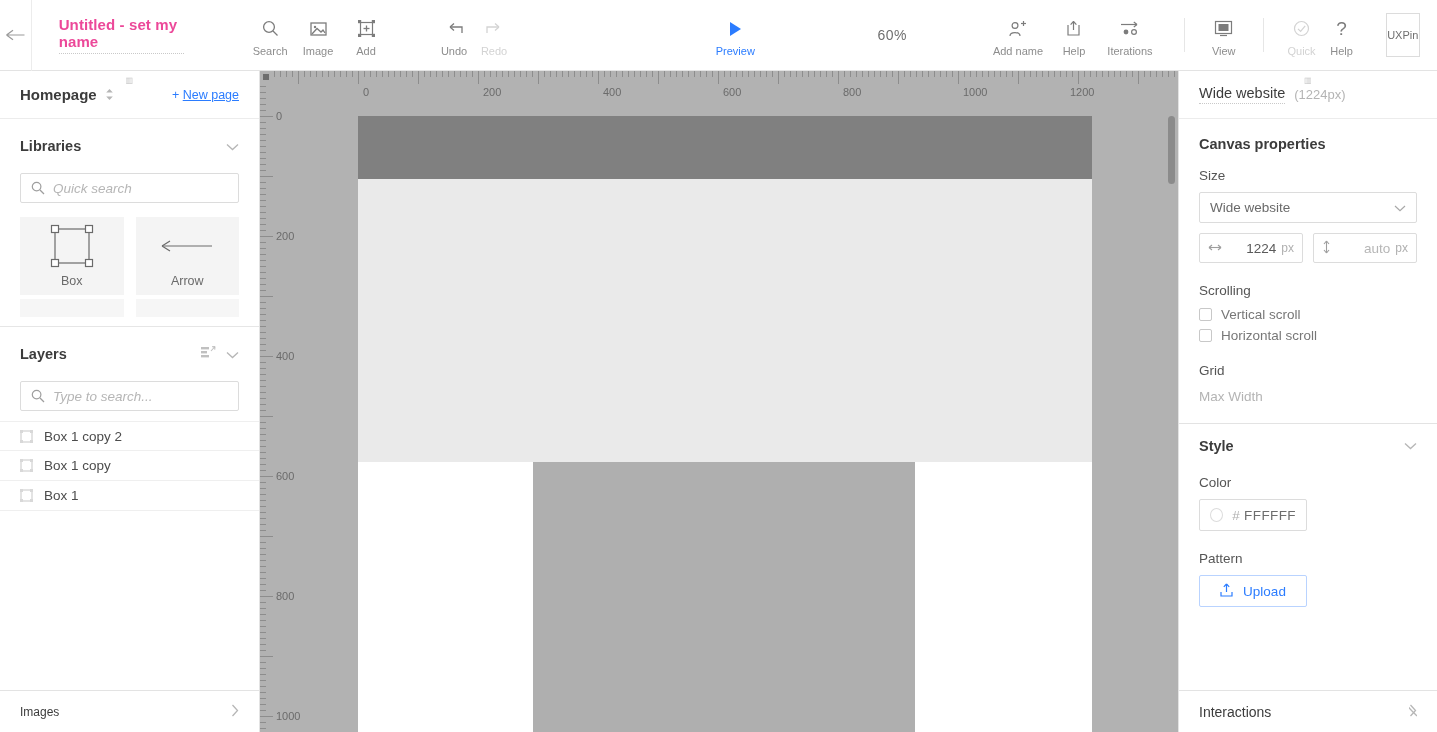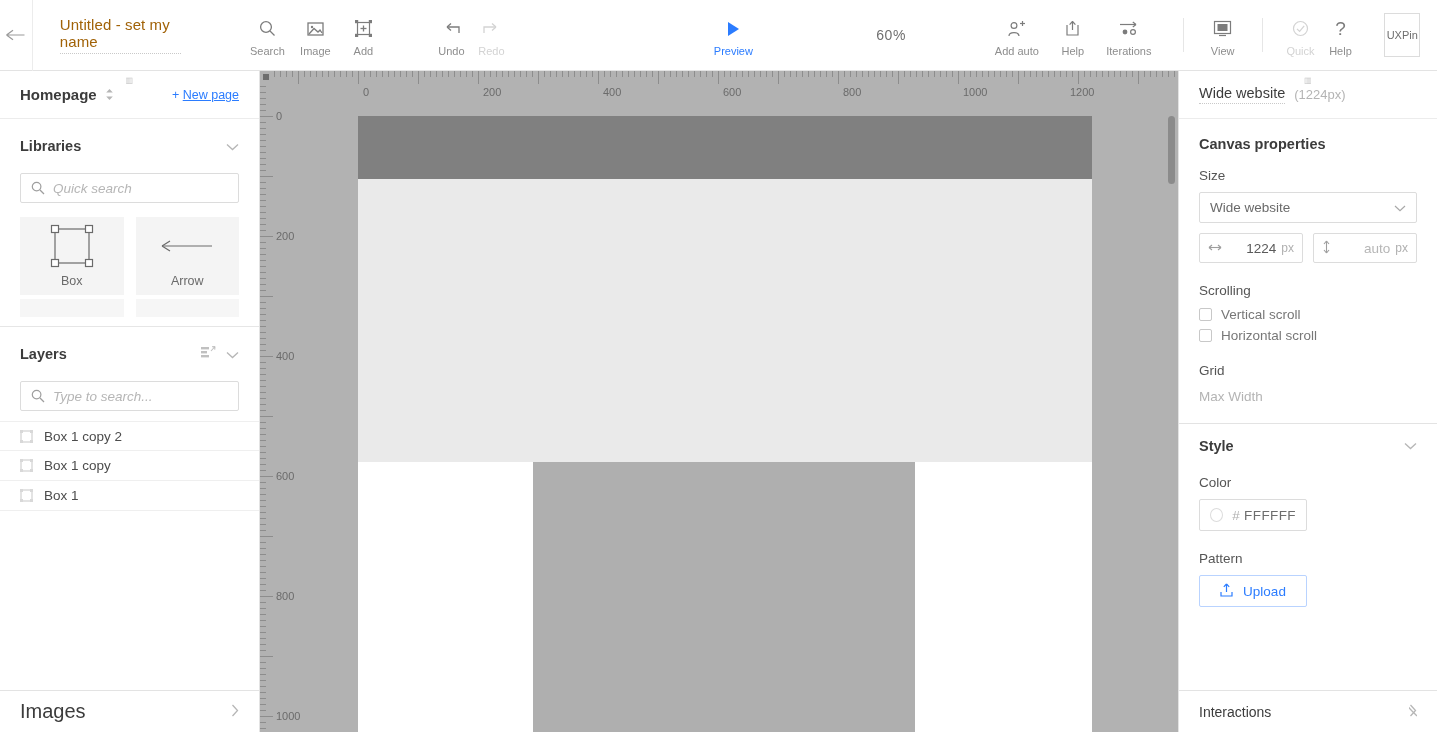--- a/index.html
+++ b/index.html
@@ -21,24 +21,25 @@
     display: flex; align-items: center;
   }
   .tb-back {
     width: 40px; height: 71px;
     display: flex; align-items: center; justify-content: center;
     color: #9a9a9a; font-size: 17px; cursor: pointer;
   }
   .tb-sep-v { width: 1px; height: 71px; background: #ececec; }
   .doc-title {
     margin-left: 27px;
-    font-size: 15px; color: #a16207;
+    font-size: 15px; color: #ec4899;
     border-bottom: 1px dotted #c9c9c9;
     padding-bottom: 3px; cursor: text;
     letter-spacing: .1px;
+    font-weight: bold;
   }
   .tb-group { display: flex; align-items: flex-end; }
   .tb-item {
     width: 40px; min-width: 40px;
     display: flex; flex-direction: column; align-items: center;
     cursor: pointer; color: #8d8d8d;
     padding-top: 4px;
   }
   .tb-item .ti-icon {
     height: 22px; display: flex; align-items: center; justify-content: center;
@@ -116,21 +117,21 @@
   .layer-row {
     height: 30px; display: flex; align-items: center;
     padding: 0 20px; border-bottom: 1px solid #efefef;
     cursor: pointer; font-size: 13.5px; color: #4c4c4c;
   }
   .layer-row .lr-icon { margin-right: 11px; display: flex; }
 
   .panel-footer {
     height: 42px; border-top: 1px solid #e3e3e3;
     display: flex; align-items: center; padding: 0 20px;
-    font-size: 20px; color: #3c3c3c; cursor: pointer; flex: none;
+    font-size: 12px; color: #3c3c3c; cursor: pointer; flex: none;
     background: #fff;
   }
   .panel-footer .pf-chev { margin-left: auto; color: #b6b6b6; font-size: 13px;}
 
   
   .canvas-area {
     position: absolute; top: 71px; left: 260px;
     width: 918px; height: 661px;
     background: #b2b2b2; overflow: hidden;
   }
@@ -322,21 +323,21 @@
   <div class="tb-group" style="margin-left:83px;">
     <div class="tb-item wide">
       <div class="ti-icon">
         <svg width="19" height="17" viewBox="0 0 19 17">
           <circle cx="7" cy="5.5" r="2.9" stroke="#7c7c7c" stroke-width="1.2" fill="none"></circle>
           <path d="M2 16 C2 11.5 12 11.5 12 16" stroke="#7c7c7c" stroke-width="1.2" fill="none"></path>
           <line x1="15.5" y1="1" x2="15.5" y2="6" stroke="#7c7c7c" stroke-width="1.2"></line>
           <line x1="13" y1="3.5" x2="18" y2="3.5" stroke="#7c7c7c" stroke-width="1.2"></line>
         </svg>
       </div>
-      <div class="ti-label">Add auto</div>
+      <div class="ti-label">Add name</div>
     </div>
     <div class="tb-item wide">
       <div class="ti-icon">
         <svg width="15" height="17" viewBox="0 0 15 17">
           <path d="M2 5 L2 15 L13 15 L13 5" stroke="#7c7c7c" stroke-width="1.2" fill="none"></path>
           <line x1="7.5" y1="1.5" x2="7.5" y2="10" stroke="#7c7c7c" stroke-width="1.2"></line>
           <path d="M7.5 1.5 L4.6 4.6 M7.5 1.5 L10.4 4.6" stroke="#7c7c7c" stroke-width="1.2" fill="none"></path>
         </svg>
       </div>
       <div class="ti-label">Help</div>

